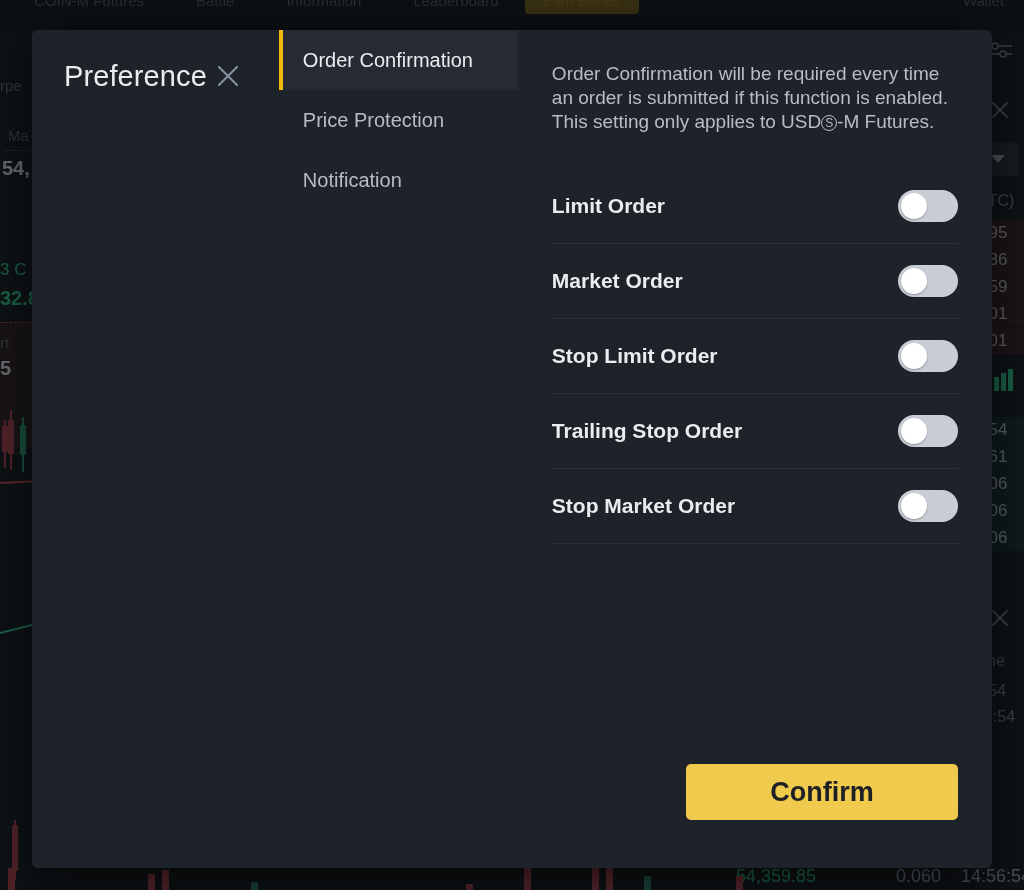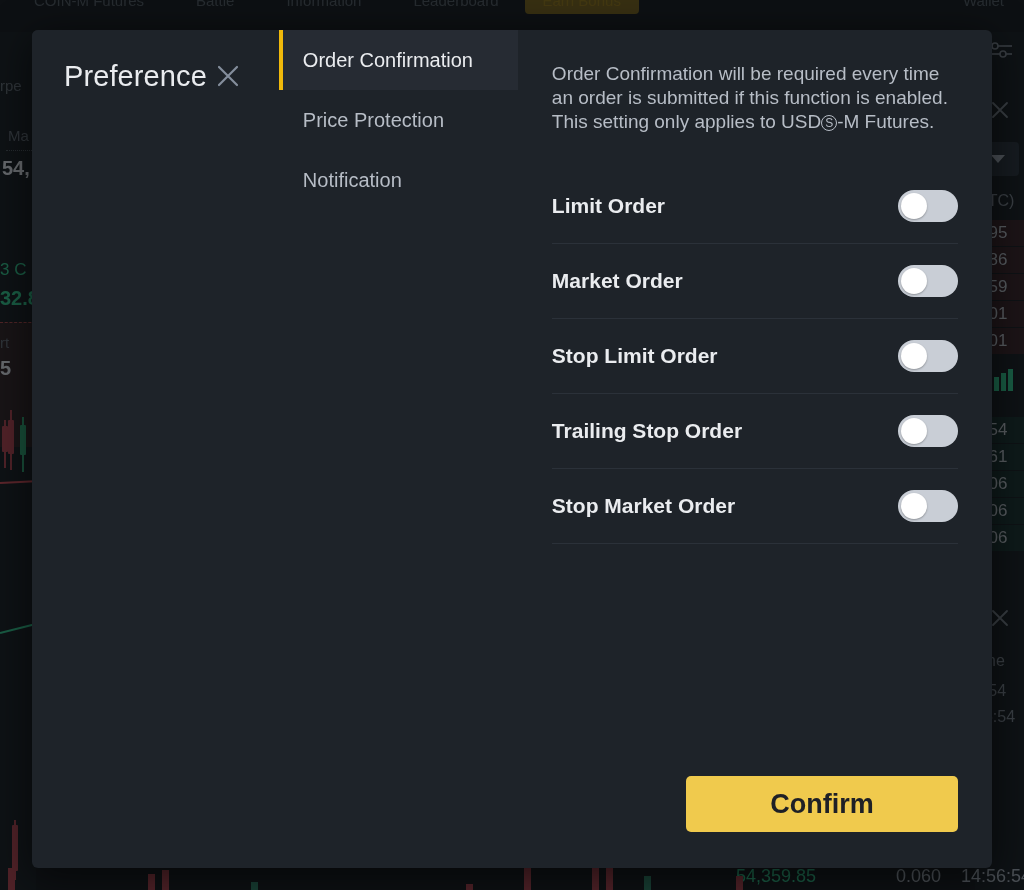--- a/index.html
+++ b/index.html
@@ -232,21 +232,21 @@
   .side-item.active::before {
     content: "";
     position: absolute;
     left: 0; top: 0; bottom: 0;
     width: 4px;
     background: #f0b90b;
   }
 
   .panel {
     flex: 1 1 auto;
-    padding: 14px 0 0 0;
+    padding: 14px 0 12px 0;
     display: flex;
     flex-direction: column;
     min-width: 0;
   }
 
   .panel-desc {
     margin: 18px 34px 0 34px;
     font-size: 19px;
     line-height: 1.26;
     color: #b7bdc6;

